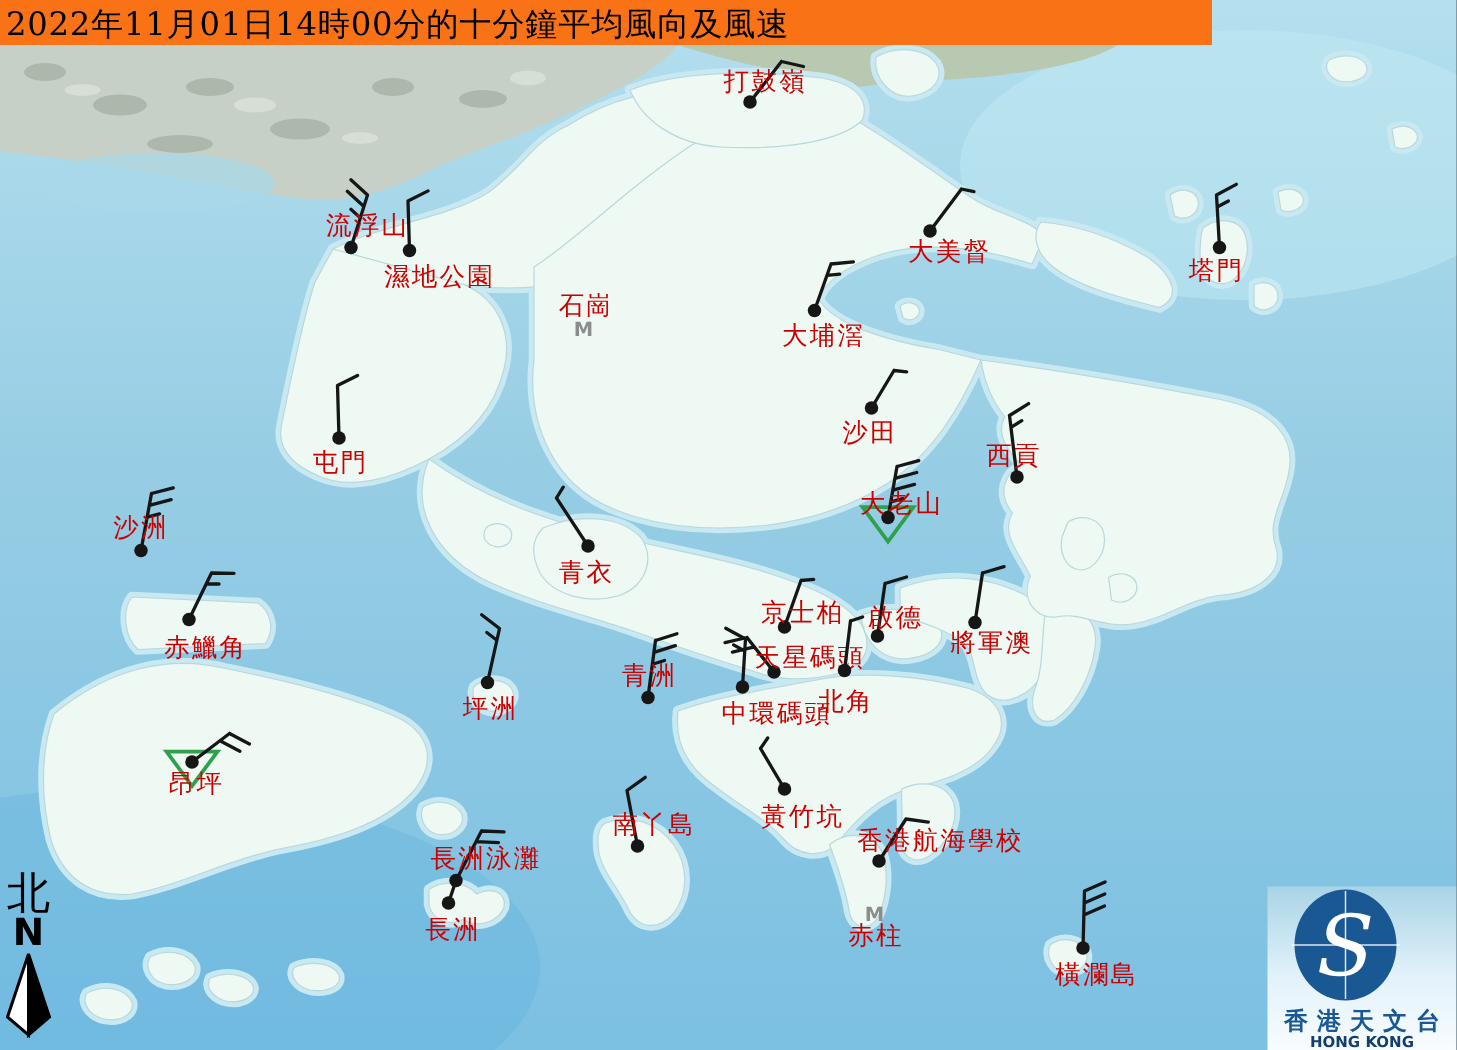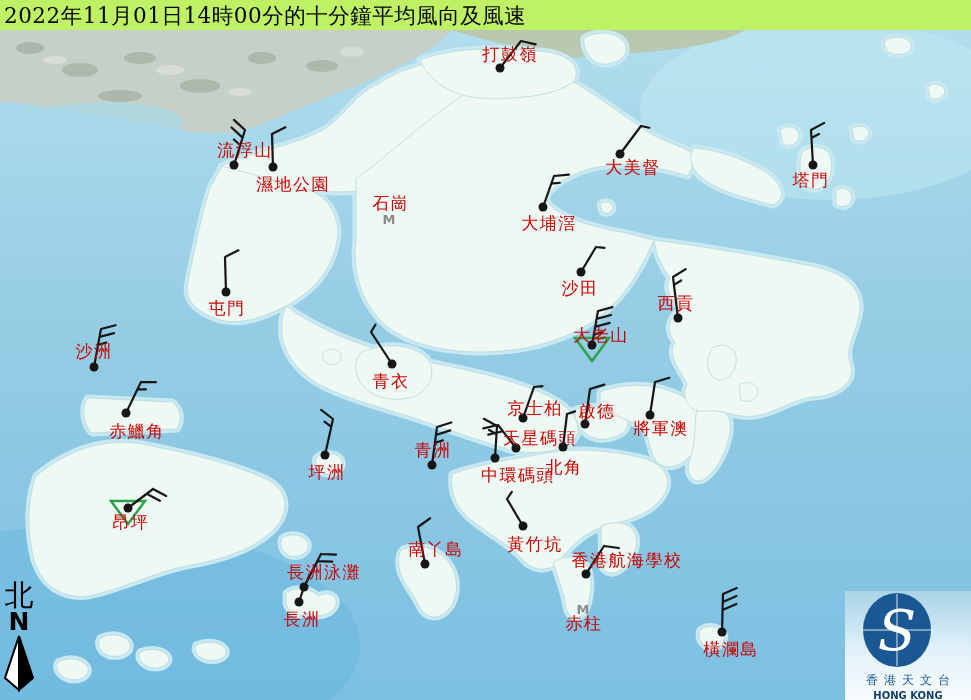--- a/index.html
+++ b/index.html
@@ -1,30 +1,30 @@
 <!DOCTYPE html>
 <html><head>
 <meta charset="utf-8">
 <style>
   html,body{margin:0;padding:0;background:#666;}
   #app{position:relative;width:971px;height:700px;overflow:hidden;
        font-family:"DejaVu Serif", serif;background:#96cde4;}
   #map{position:absolute;left:0;top:0;}
   .fringe{fill:#c9e9f2;stroke:#c9e9f2;stroke-width:7;stroke-linejoin:round;}
   .landfill{fill:#edf9f2;stroke:#b9d8dc;stroke-width:0.8;stroke-linejoin:round;}
-  #titlebar{position:absolute;left:0;top:0;width:971px;height:30px;background:#bef264;
+  #titlebar{position:absolute;left:0;top:0;width:808px;height:30px;background:#f97316;
             display:flex;align-items:center;}
   #titlebar span{font-size:21.5px;color:#000;padding-left:4px;letter-spacing:0.5px;white-space:nowrap;}
   #north{position:absolute;left:1px;top:580px;width:36px;text-align:center;color:#000;}
   #north .hanzi{font-size:29px;line-height:30px;display:block;}
   #north .nletter{font-family:"DejaVu Sans",sans-serif;font-weight:bold;font-size:25px;line-height:24px;display:block;}
   #logo{position:absolute;left:845px;top:591px;width:126px;height:109px;
         background:linear-gradient(180deg,#a9d4e6 0%,#e2f2fa 55%,#f8fcfe 100%);
         text-align:center;}
-  #logo .zh{font-size:12px;font-weight:normal;letter-spacing:6px;color:#1a5894;line-height:17px;margin-top:-1px;text-indent:6px;}
+  #logo .zh{font-size:16px;font-weight:bold;letter-spacing:6px;color:#1a5894;line-height:17px;margin-top:-1px;text-indent:6px;}
   #logo .en{font-family:"DejaVu Sans",sans-serif;font-size:10px;font-weight:bold;color:#123f6b;line-height:13px;letter-spacing:0px;}
   .stn-label{font-family:"DejaVu Serif",serif;font-size:17px;letter-spacing:1.5px;text-anchor:middle;}
   .miss{font-family:"DejaVu Sans",sans-serif;font-weight:bold;font-size:13px;text-anchor:middle;}
 </style>
 </head>
 <body>
 
 <div id="app">
 
   <svg id="map" width="971" height="700" viewBox="0 0 971 700" xmlns="http://www.w3.org/2000/svg" xmlns:xlink="http://www.w3.org/1999/xlink">

